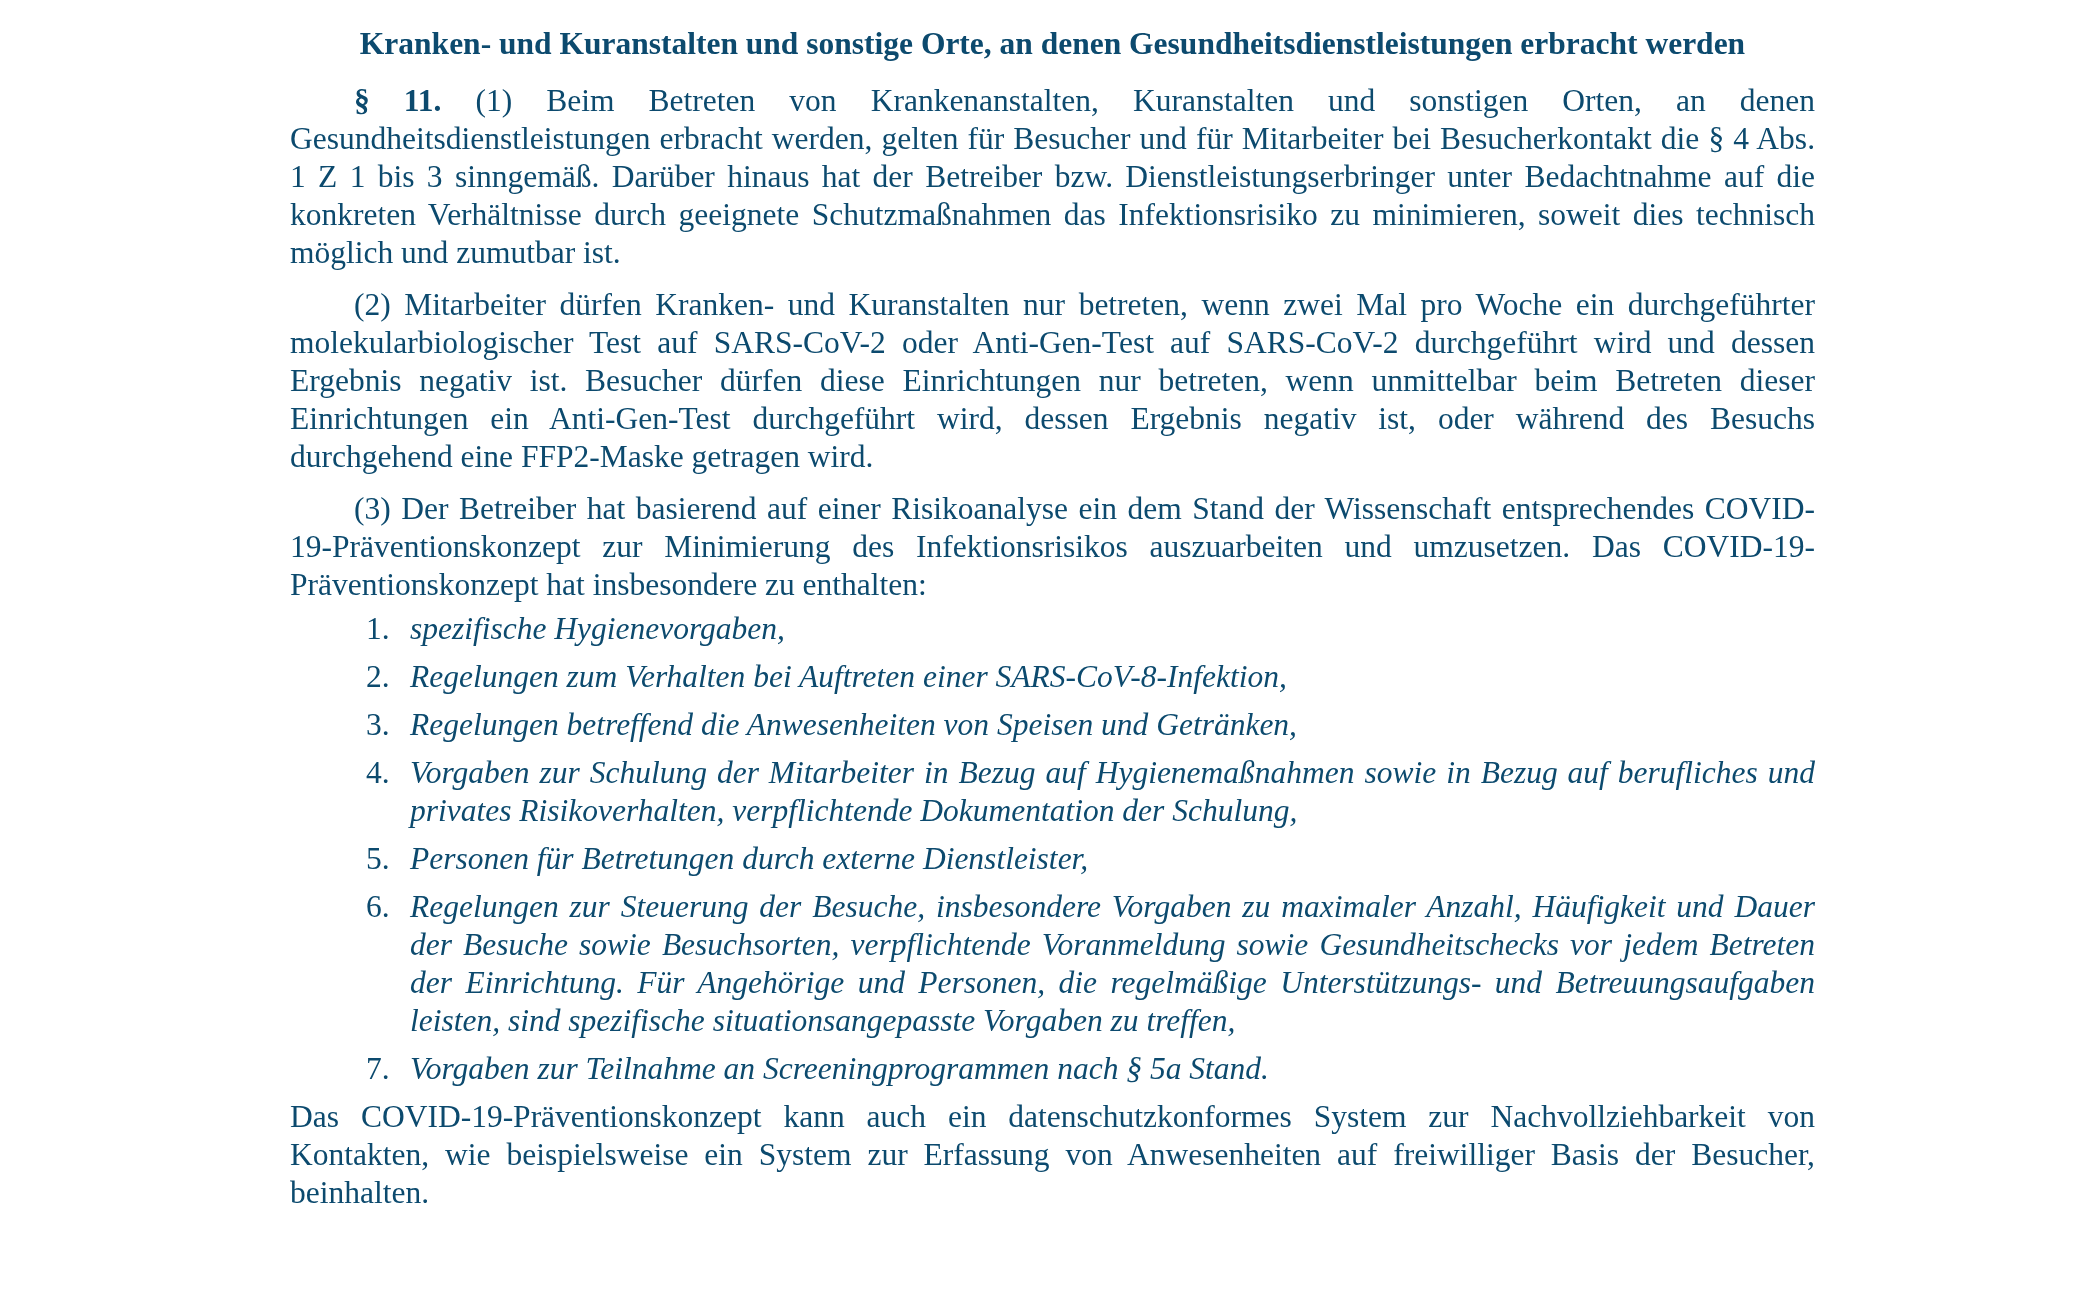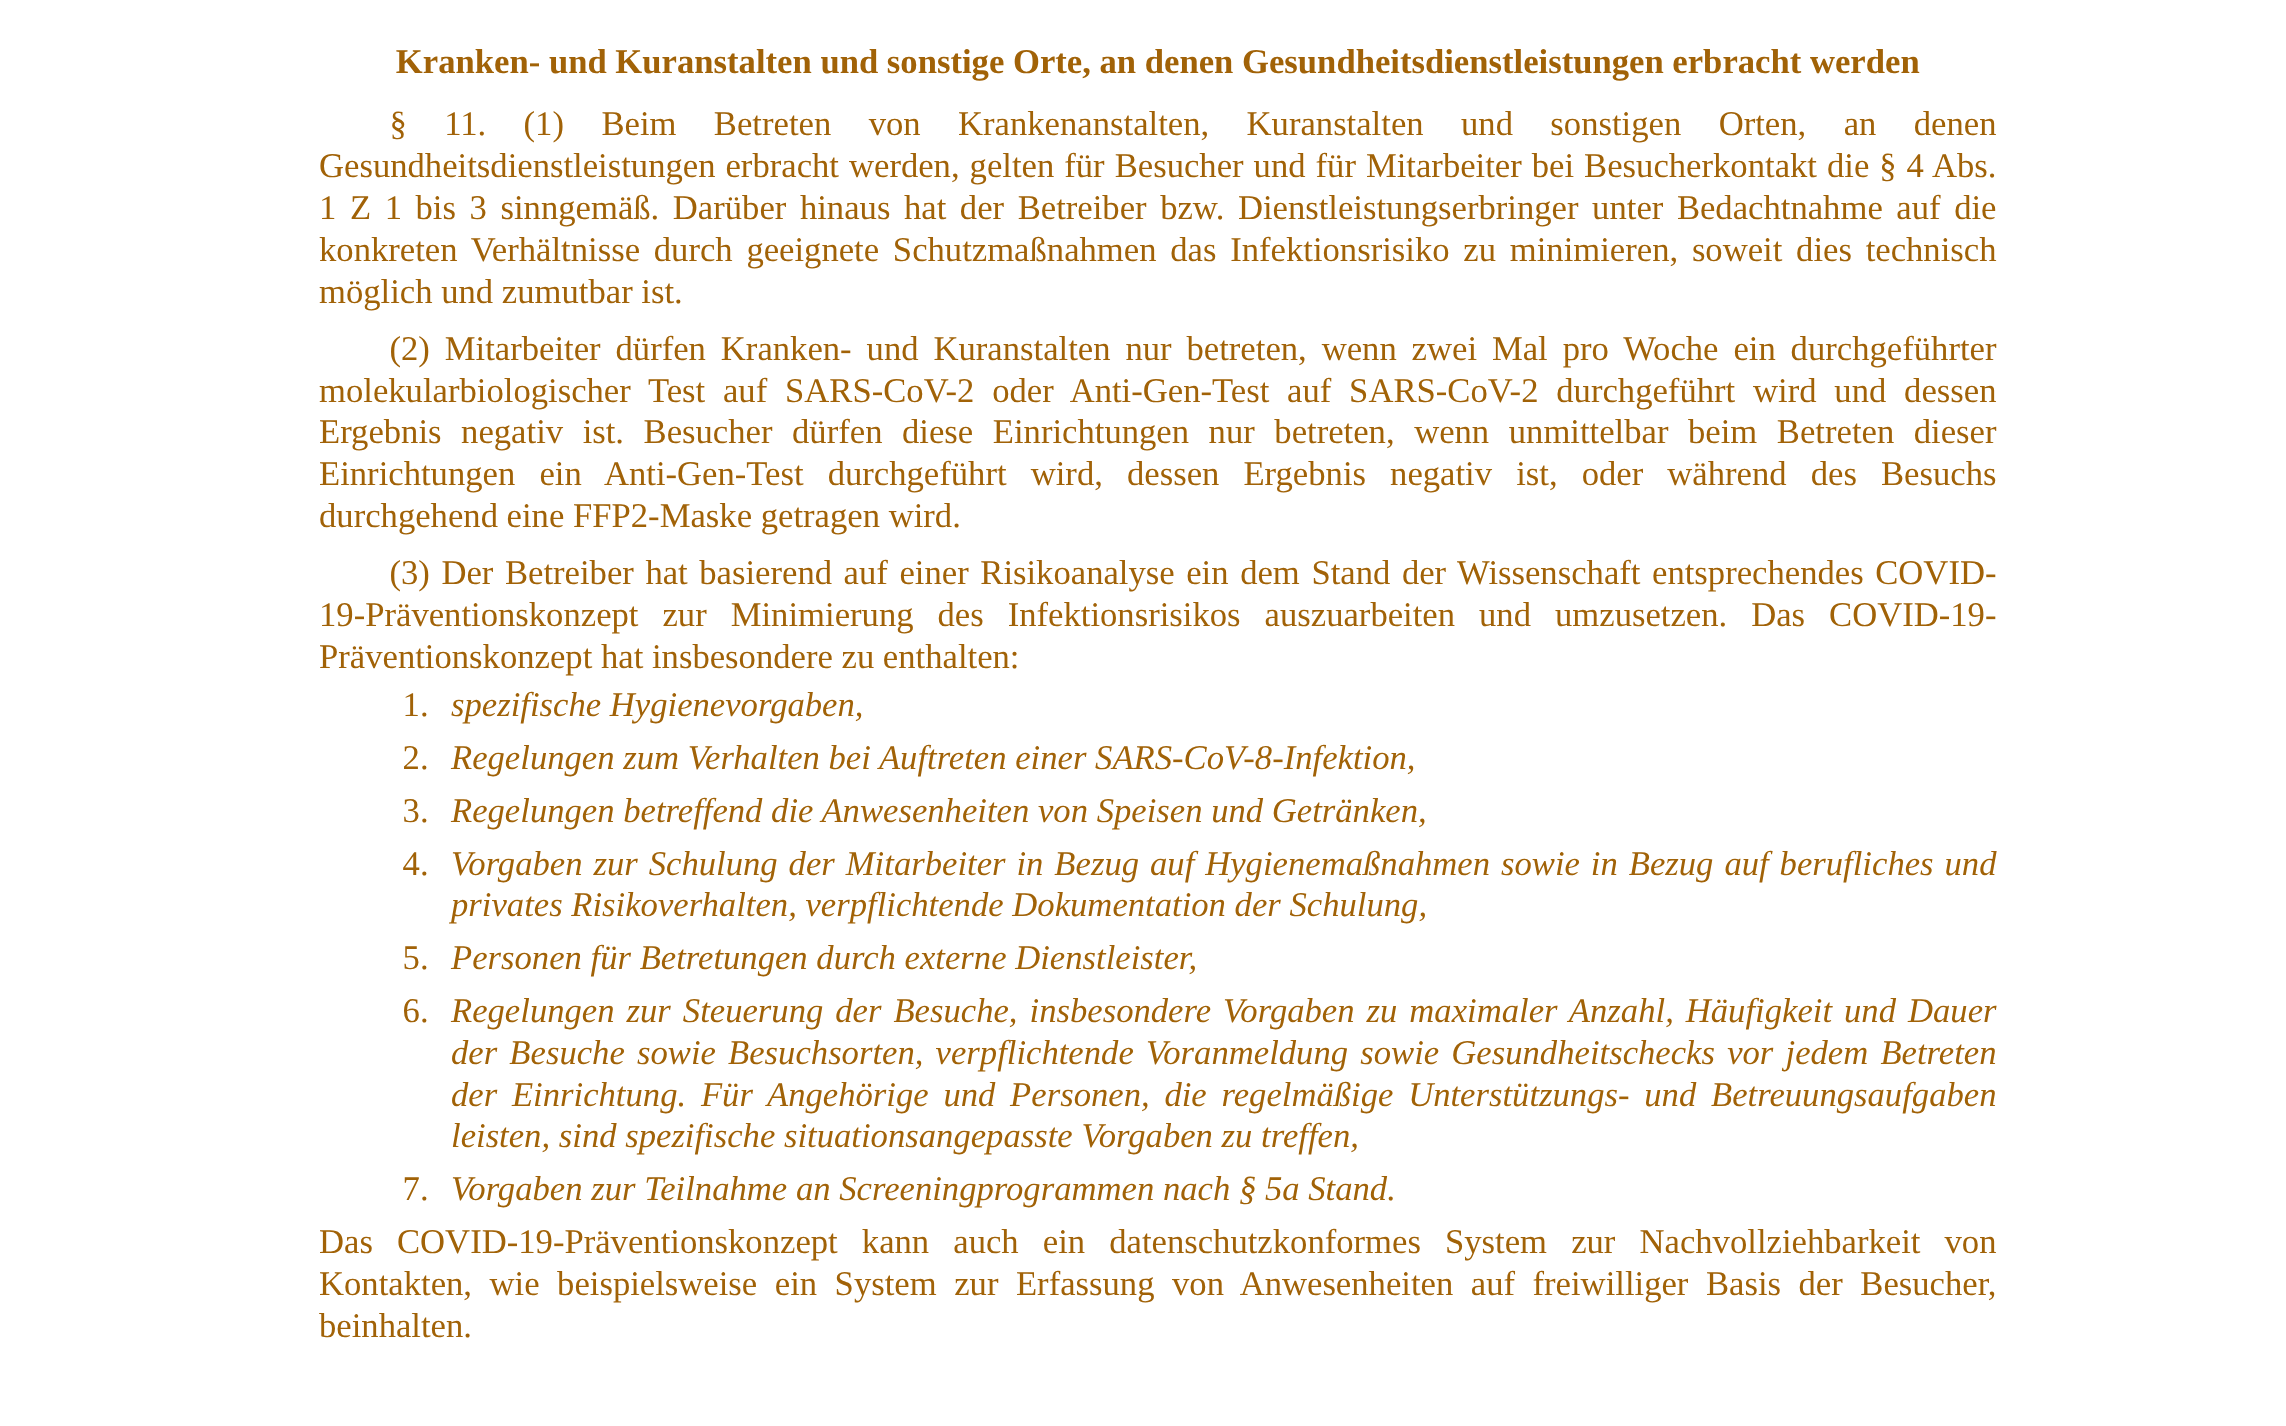--- a/index.html
+++ b/index.html
@@ -5,46 +5,46 @@
   html, body {
     margin: 0;
     padding: 0;
     background: #ffffff;
   }
   .page {
     position: relative;
     width: 2078px;
     height: 1296px;
     background: #ffffff;
-    color: #a16207;
+    color: #0c4a6e;
     font-family: "Liberation Serif", "DejaVu Serif", serif;
     font-size: 31.5px;
     line-height: 38px;
     overflow: hidden;
     box-sizing: border-box;
-    padding: 36px 263px 0 290px;
+    padding: 24px 263px 0 290px;
   }
   .doc-heading {
     margin: 0 0 18px 0;
     font-size: 31.5px;
     line-height: 40px;
     font-weight: bold;
     text-align: center;
   }
   .para {
     margin: 0 0 14px 0;
     text-align: justify;
     text-indent: 64px;
     hyphens: none;
   }
   .para.tight {
     margin-bottom: 6px;
   }
   .section-lead {
-    font-weight: normal;
+    font-weight: bold;
   }
   .num-list {
     margin: 0;
   }
   .list-item {
     display: flex;
     margin: 0 0 10px 0;
   }
   .list-item .num {
     flex: 0 0 auto;

